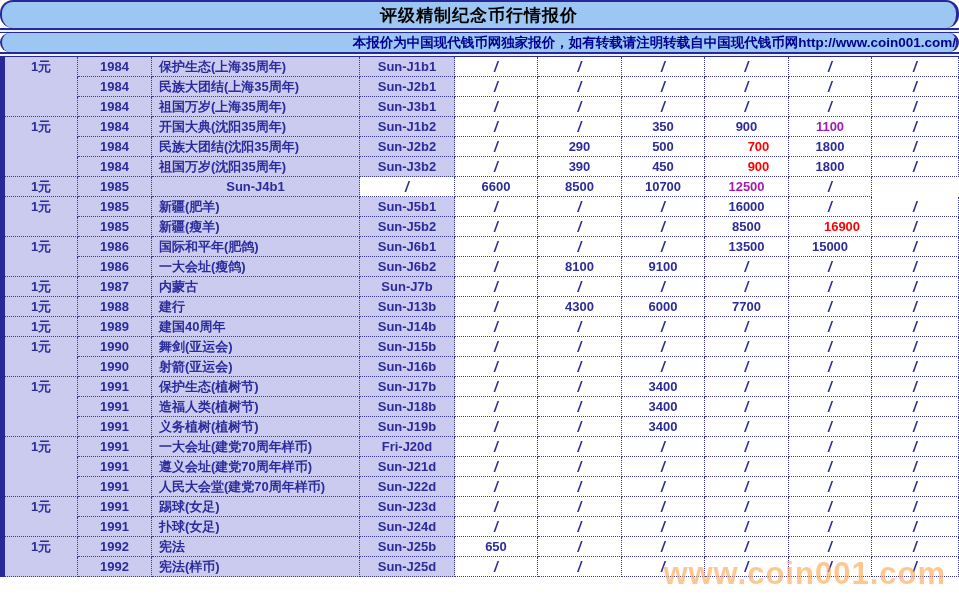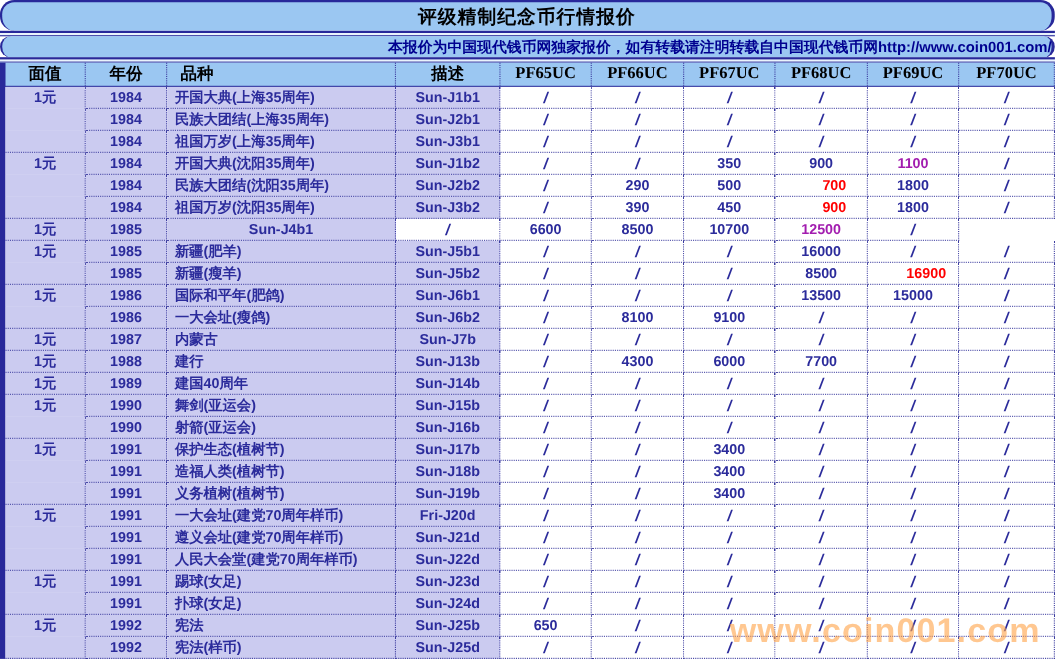--- a/index.html
+++ b/index.html
@@ -86,38 +86,26 @@
   </div>
 
   <div class="double-sep"></div>
 
   <div class="banner subtitle-bar">
     <span>本报价为中国现代钱币网独家报价，如有转载请注明转载自中国现代钱币网http://www.coin001.com/</span>
   </div>
 
   <div class="double-sep"></div>
 
-  <div class="grid-row header-row" id="header-row">
-      <div class="hcell h0">面值</div>
-      <div class="hcell h1">年份</div>
-      <div class="hcell h2">品种</div>
-      <div class="hcell h3">描述</div>
-      <div class="hcell h4 pf">PF65UC</div>
-      <div class="hcell h5 pf">PF66UC</div>
-      <div class="hcell h6 pf">PF67UC</div>
-      <div class="hcell h7 pf">PF68UC</div>
-      <div class="hcell h8 pf">PF69UC</div>
-      <div class="hcell h9 pf">PF70UC</div>
-    </div>
 
   <div class="tbody" id="table-body">
       <div class="grid-row trow">
         <div class="cell lav fv">1元</div>
         <div class="cell lav">1984</div>
-        <div class="cell lav variety">开国大典(上海35周年)</div>
+        <div class="cell lav variety">保护生态(上海35周年)</div>
         <div class="cell lav">Sun-J1b1</div>
         <div class="cell white">
           <span class="val-slash">/</span>
         </div>
         <div class="cell white">
           <span class="val-slash">/</span>
         </div>
         <div class="cell white">
           <span class="val-slash">/</span>
         </div>

